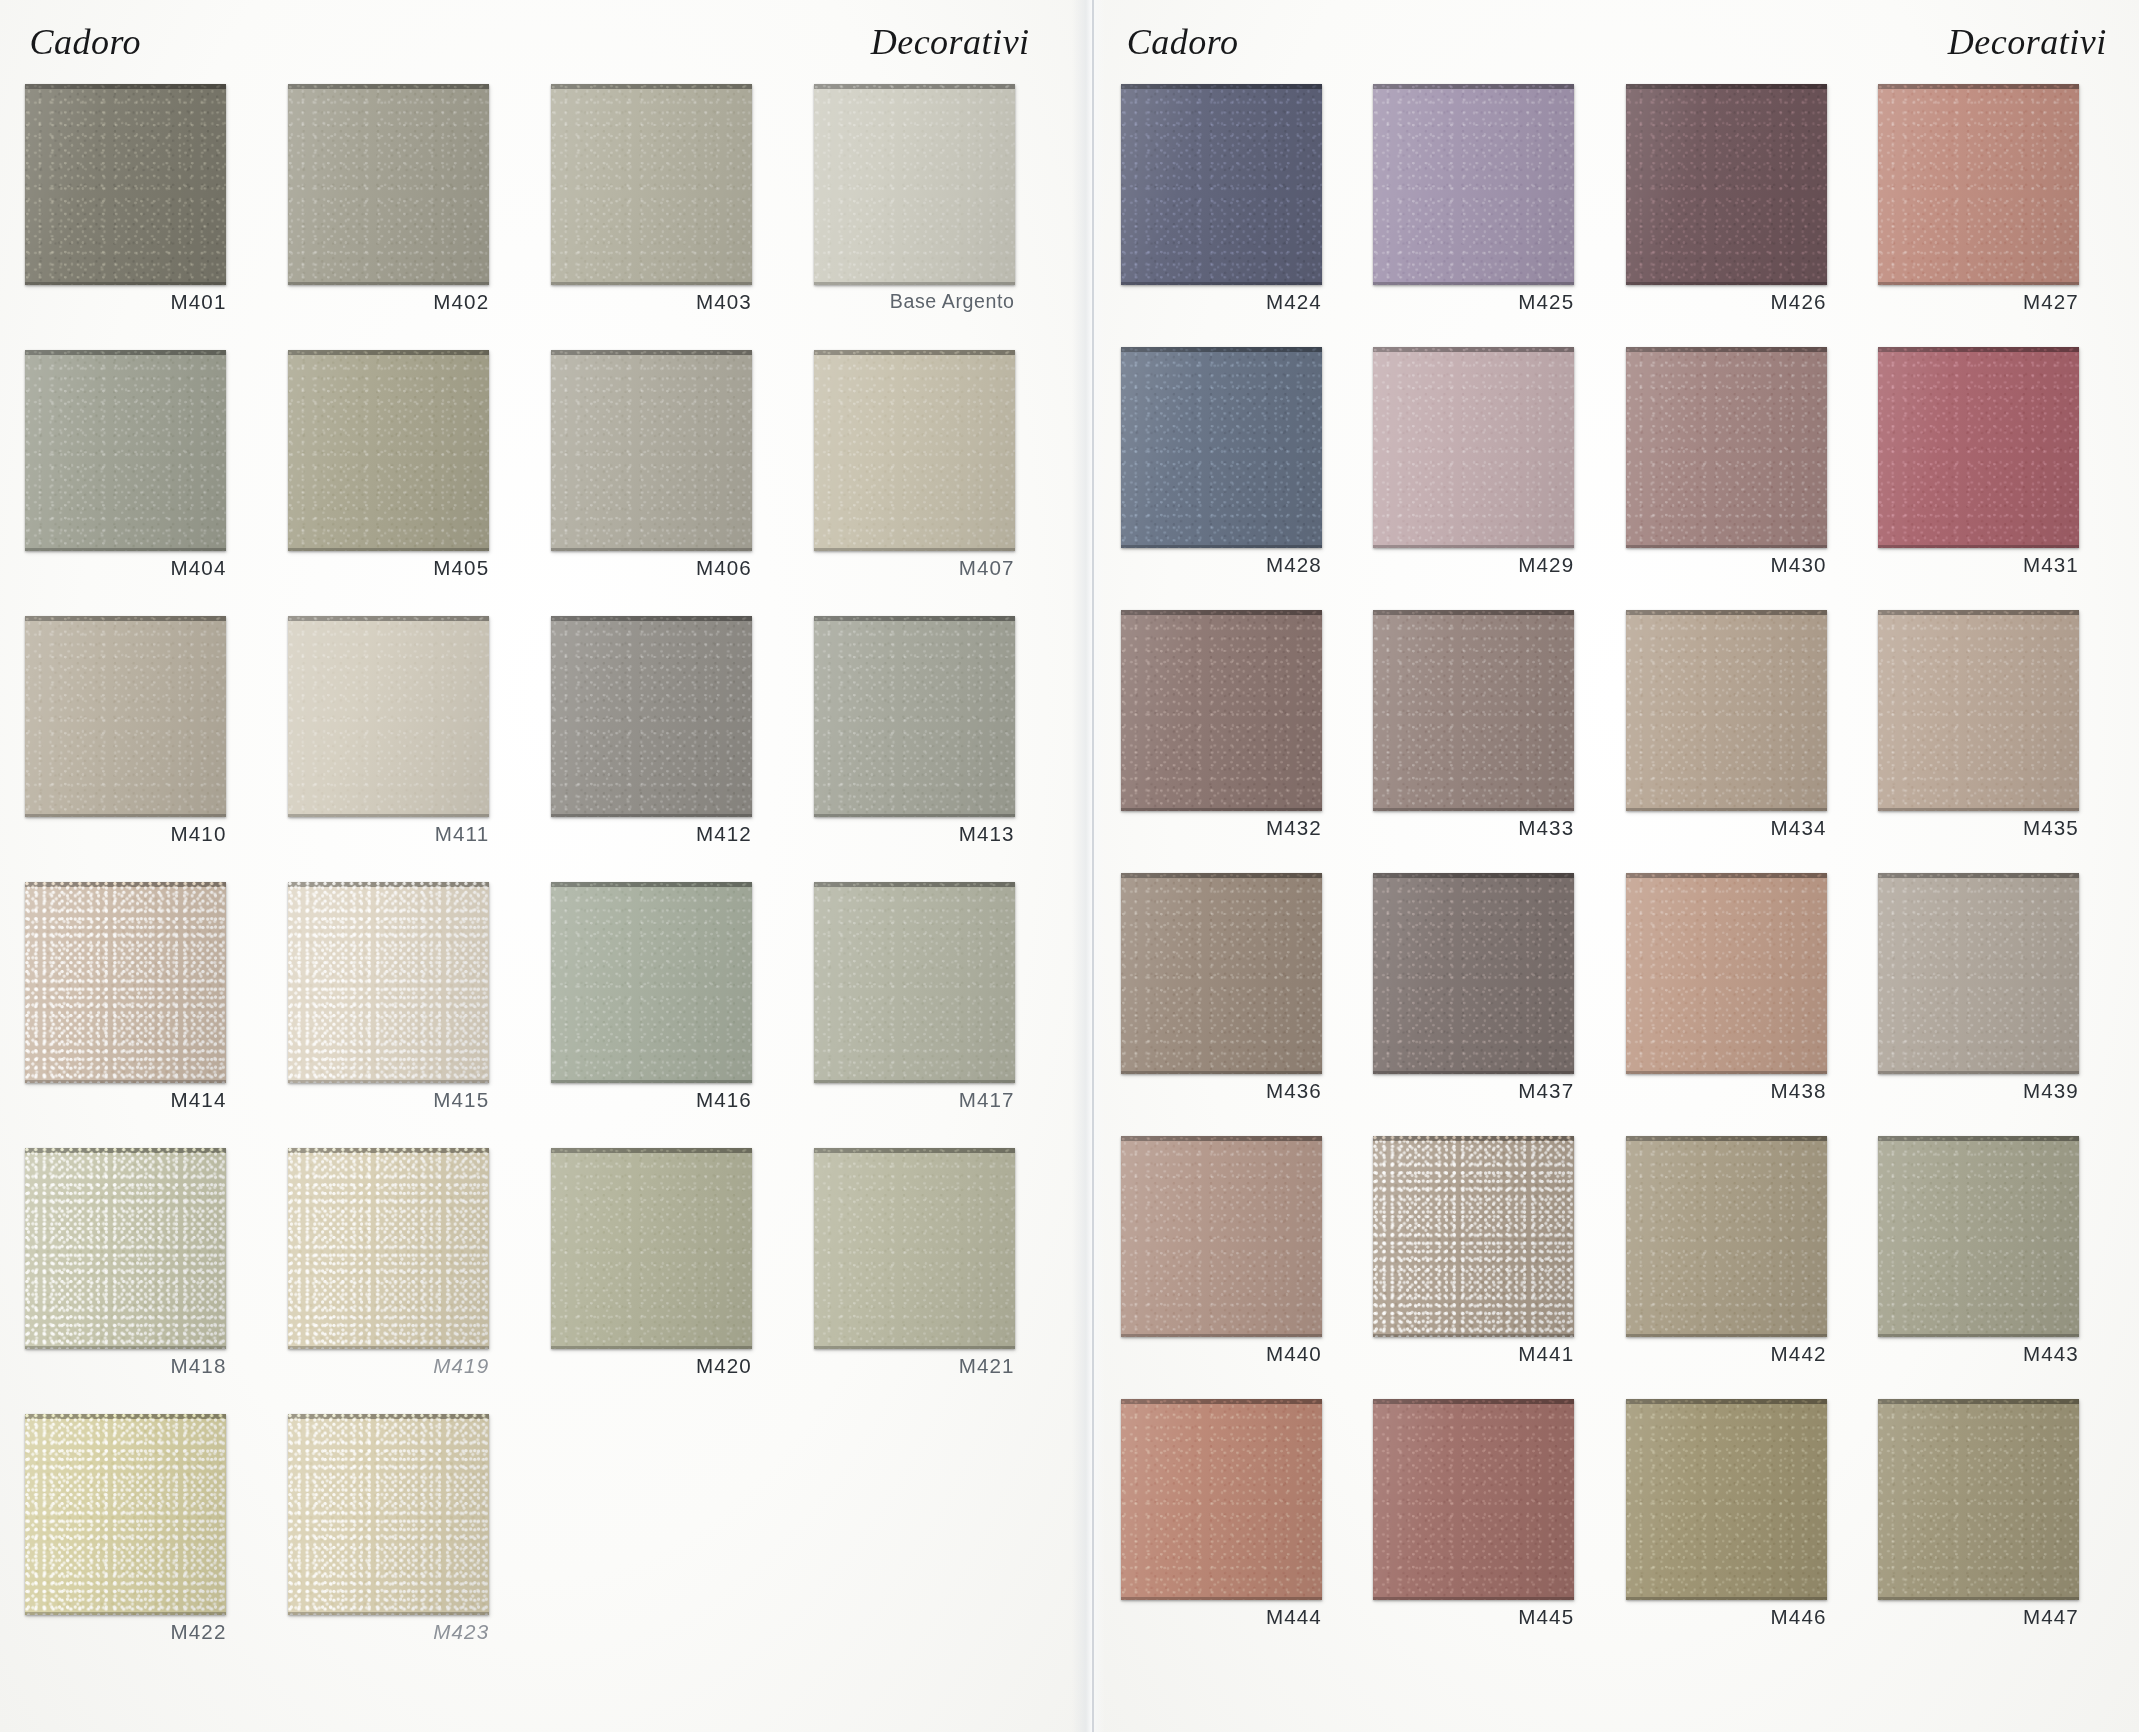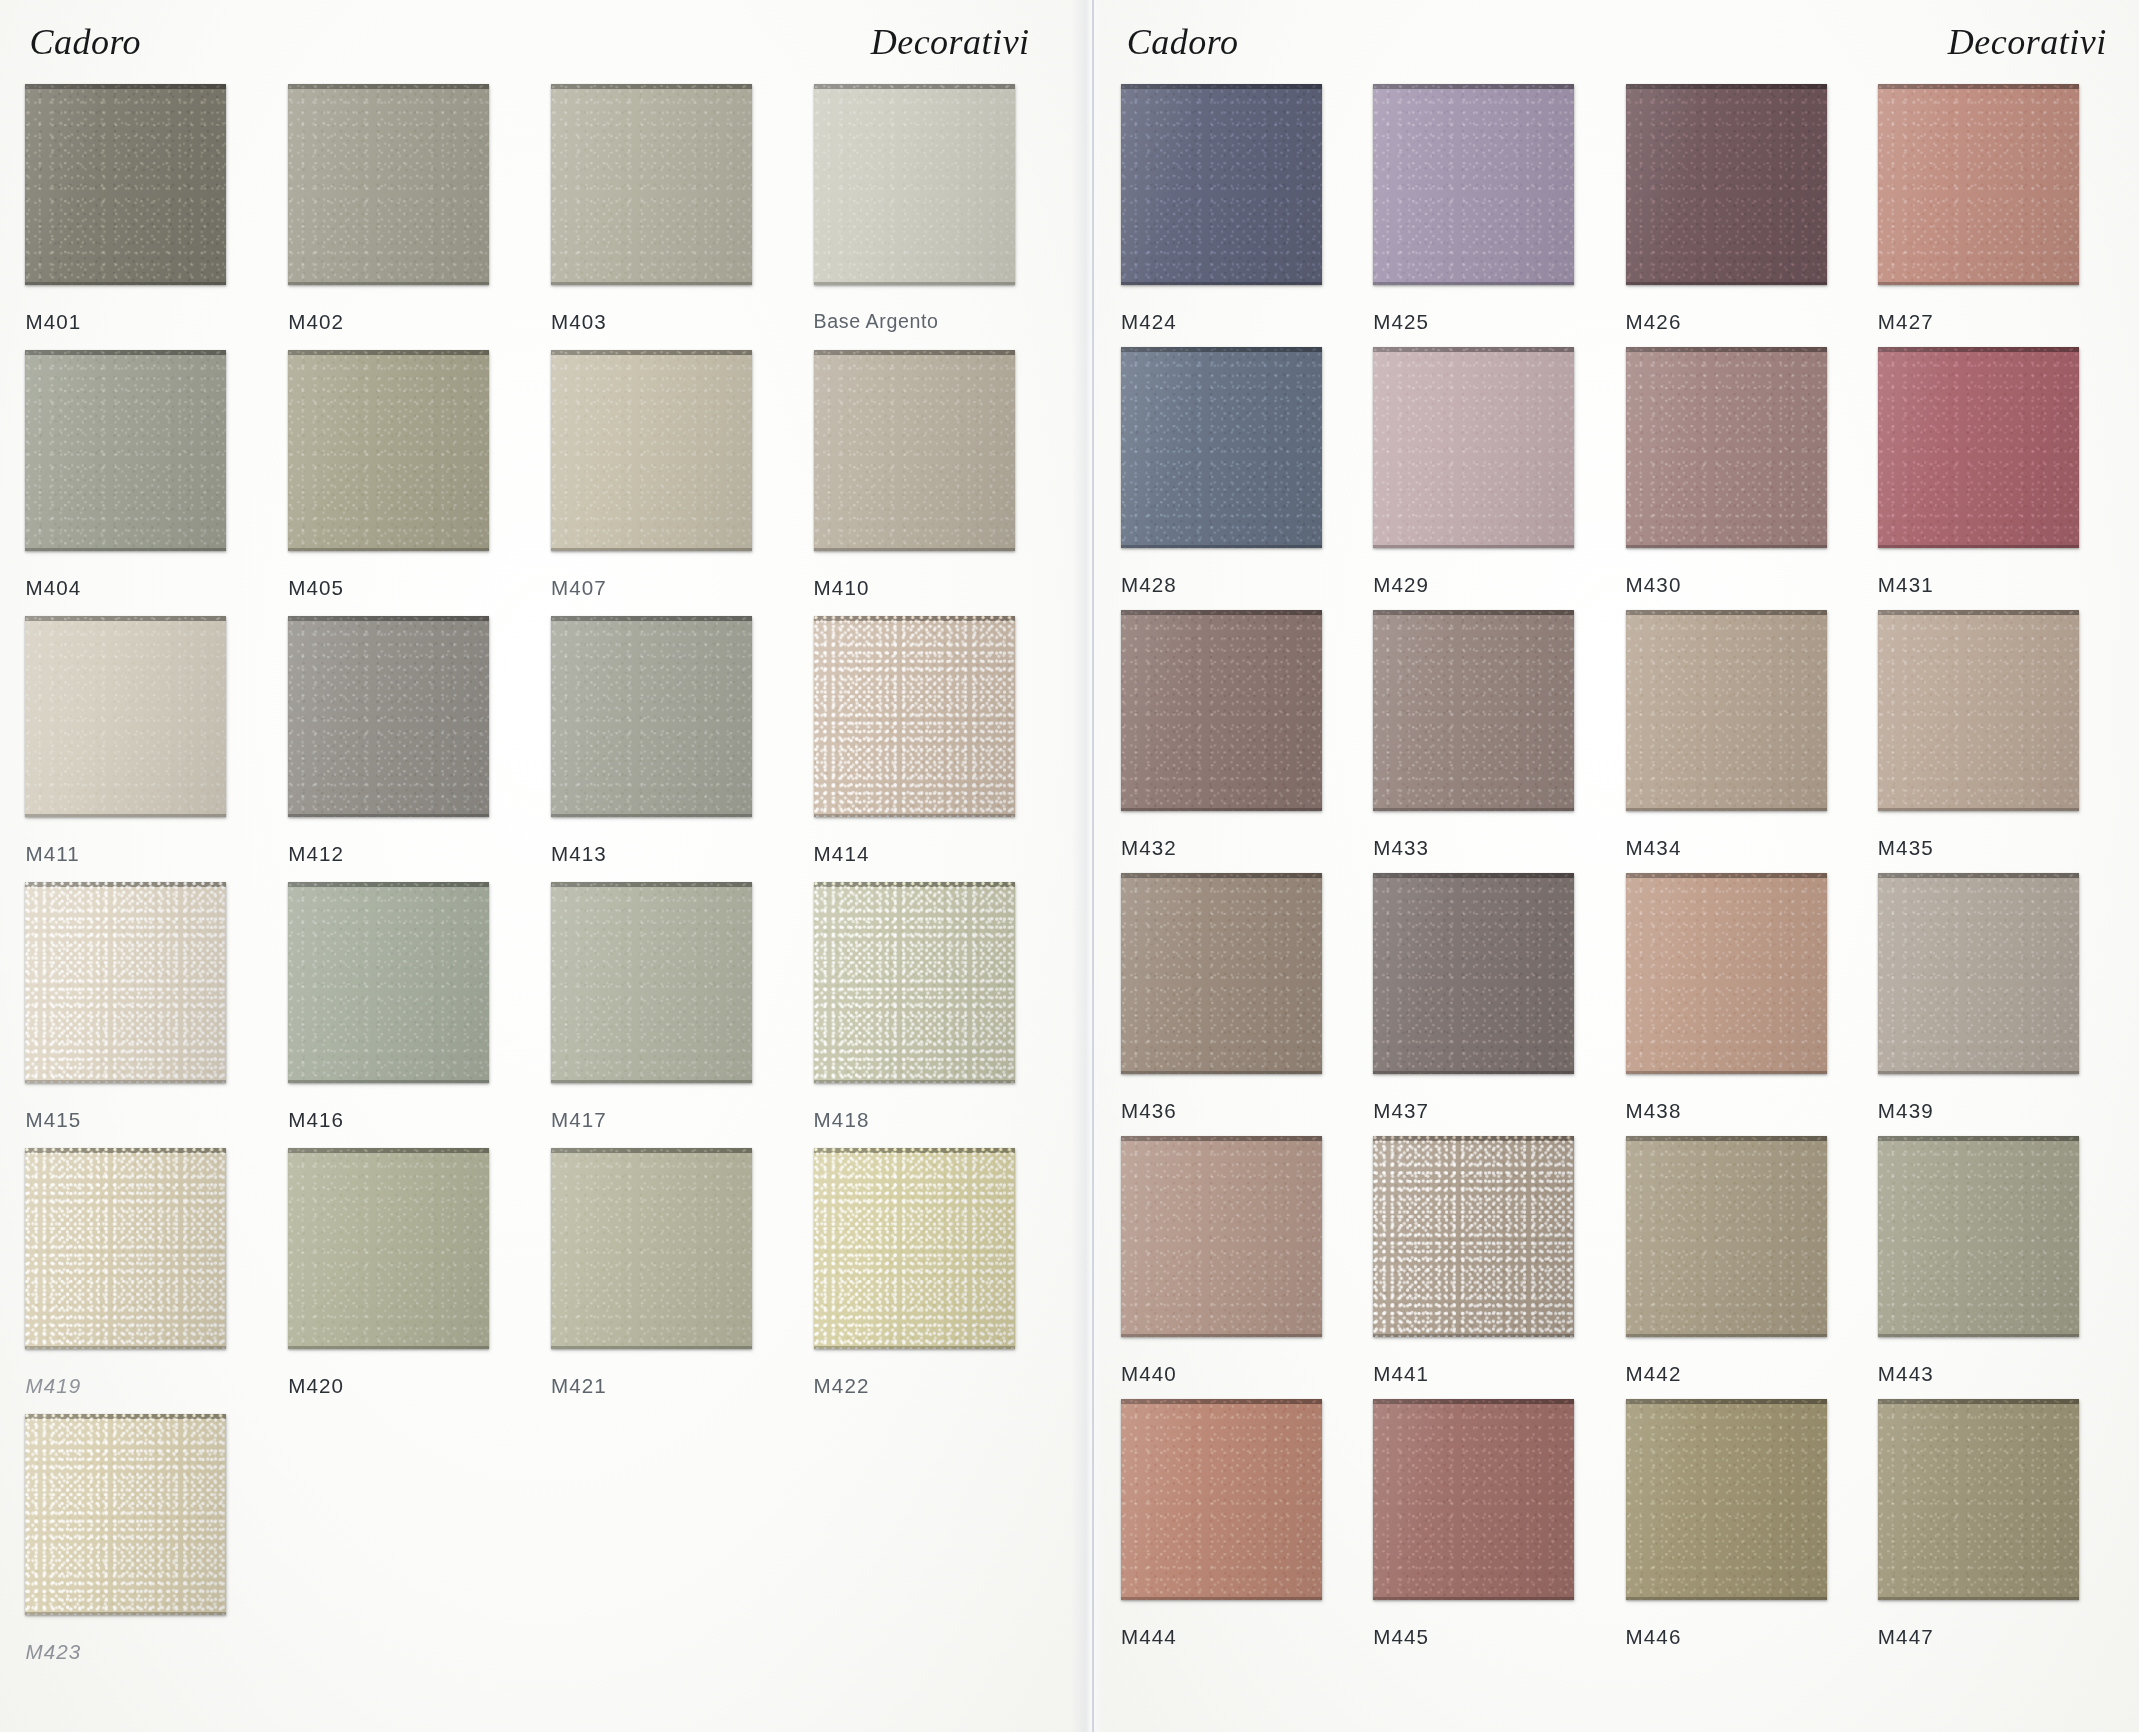--- a/index.html
+++ b/index.html
@@ -161,23 +161,23 @@
       radial-gradient(circle at 22% 18%, rgba(255,255,255,0.85) 0 1.3px, transparent 2px),
       radial-gradient(circle at 66% 42%, rgba(255,255,255,0.70) 0 1.2px, transparent 2px),
       radial-gradient(circle at 44% 76%, rgba(255,255,255,0.78) 0 1.3px, transparent 2px),
       radial-gradient(circle at 86% 88%, rgba(255,255,255,0.62) 0 1.1px, transparent 2px),
       radial-gradient(circle at 12% 58%, rgba(0,0,0,0.14) 0 1.2px, transparent 2px);
     background-size: 8.8px 8.8px, 11.8px 11.8px, 7.8px 7.8px, 13.7px 13.7px, 10.8px 10.8px;
   }
 
   
   .label {
-    margin-top: 25px;
+    margin-top: 5px;
     width: 201px;
-    text-align: left;
+    text-align: right;
     font-family: "Liberation Sans", sans-serif;
     font-size: 20.6px;
     letter-spacing: 1.1px;
     color: #2b3036;
     white-space: nowrap;
   }
   .label.faint { color: #8d9299; font-style: italic; }
   .label.mid   { color: #5d646c; }
   .label.wide  { letter-spacing: 0.6px; font-size: 19.6px; }
 </style>
@@ -241,20 +241,29 @@
           <div class="swatch-wrap">
             <div class="swatch" title="M405 — olive greige" style="background: rgb(169, 166, 143);">
               <div class="tex"></div>
               <div class="sheen"></div>
             </div>
           </div>
           <div class="label">M405</div>
         </div>
         <div class="cell">
           <div class="swatch-wrap">
+            <div class="swatch" title="M406 — light warm grey" style="background: rgb(176, 173, 160);">
+              <div class="tex"></div>
+              <div class="sheen"></div>
+            </div>
+          </div>
+          <div class="label">M406</div>
+        </div>
+        <div class="cell">
+          <div class="swatch-wrap">
             <div class="swatch" title="M407 — pale sand" style="background: rgb(200, 194, 174);">
               <div class="tex"></div>
               <div class="sheen"></div>
             </div>
           </div>
           <div class="label mid">M407</div>
         </div>
         <div class="cell">
           <div class="swatch-wrap">
             <div class="swatch" title="M410 — warm light taupe" style="background: rgb(186, 178, 162);">

